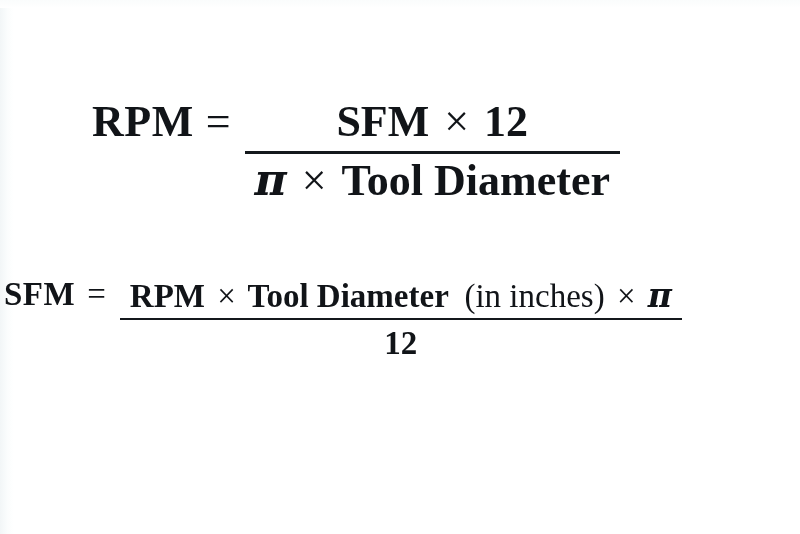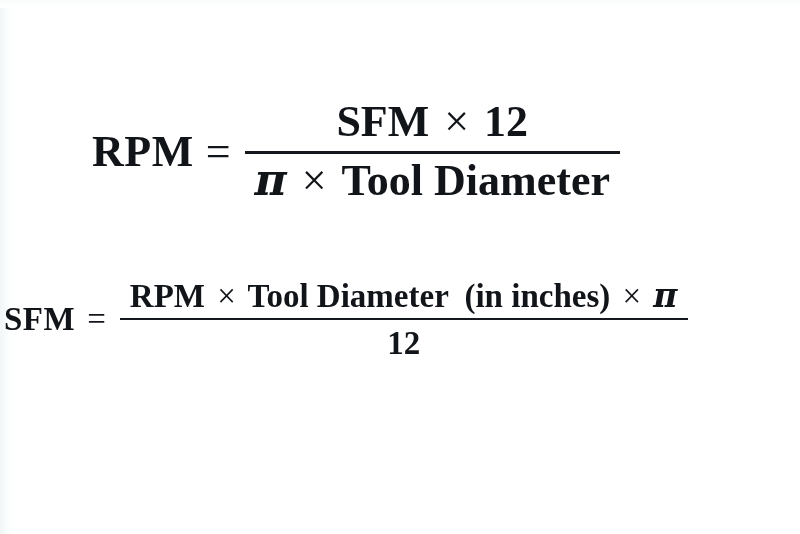--- a/index.html
+++ b/index.html
@@ -30,21 +30,20 @@
     top: 0;
     left: 0;
     width: 100%;
     height: 8px;
     background: linear-gradient(to bottom, #fafcfc 0%, #ffffff 100%);
   }
 
   .formula {
     position: absolute;
     display: flex;
-    align-items: center;
     white-space: nowrap;
   }
 
   .lhs {
     font-weight: 700;
     letter-spacing: 0.5px;
   }
 
   .eq {
     font-weight: 400;
@@ -95,21 +94,21 @@
     padding: 0 4px;
   }
 
   .pi {
     font-family: "DejaVu Serif", serif;
     font-style: italic;
     font-weight: 700;
   }
 
   .paren {
-    font-weight: 700;
+    font-weight: 400;
   }
 </style>
 </head>
 <body>
 
 <div class="page-tint-left"></div>
 <div class="page-tint-top"></div>
 
 <div class="formula" id="formula-rpm">
   <span class="lhs">RPM</span>

